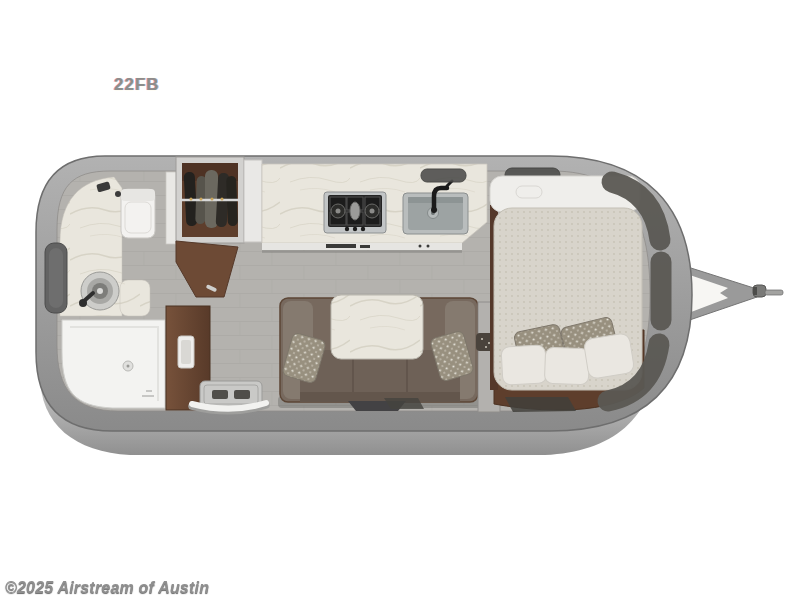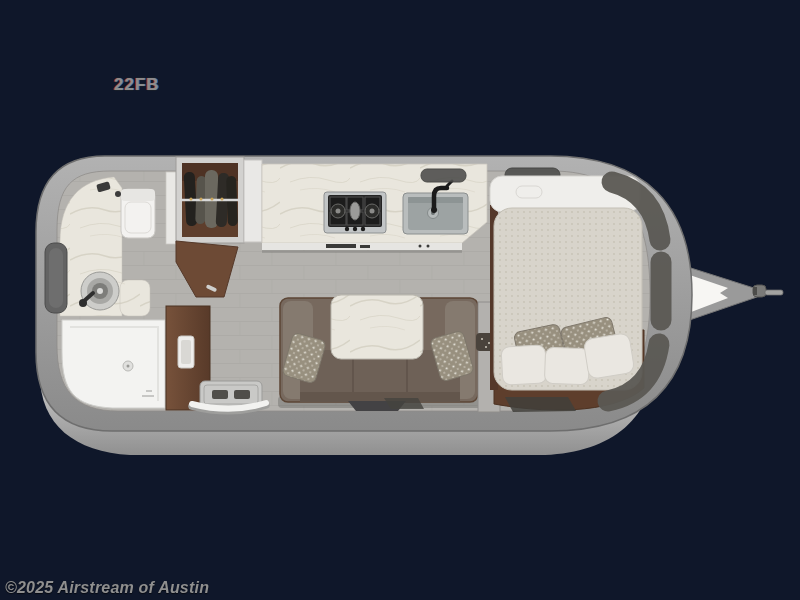--- a/index.html
+++ b/index.html
@@ -1,17 +1,17 @@
 <!DOCTYPE html>
 <html style="--shell-gray: #9c9c9c; --skirt-gray: #c6c6c6; --floor-gray: #b4b2ae; --marble: #e9e6dd; --wood: #6d4a35; --wood-dark: #5e3e2c; --sofa: #77695e; --mattress: #d8d4cb; --pillow-pattern: #98907f; --locker-panel: #5b5954; --label-gray: #8d8d8d; --watermark-gray: #8f8f8f;"><head>
 <meta charset="utf-8">
 <style>
   html,body{margin:0;padding:0;}
   body{font-family:"Liberation Sans",sans-serif;}
-  .stage{position:relative;width:800px;height:600px;overflow:hidden;background:#0f172a;}
+  .stage{position:relative;width:800px;height:600px;overflow:hidden;background:#ffffff;}
   .model-label{
     position:absolute;left:114px;top:75px;
     font-size:17px;font-weight:bold;letter-spacing:1px;
     color:var(--label-gray,#8d8d8d);
     text-shadow:-1px 0 0 rgba(255,70,70,.5), 1px 0 0 rgba(70,150,255,.5), 0 0 1px rgba(255,215,0,.35);
   }
   .watermark{
     position:absolute;left:5px;top:579px;
     font-size:16px;font-weight:bold;font-style:italic;letter-spacing:.2px;
     color:var(--watermark-gray,#8f8f8f);

